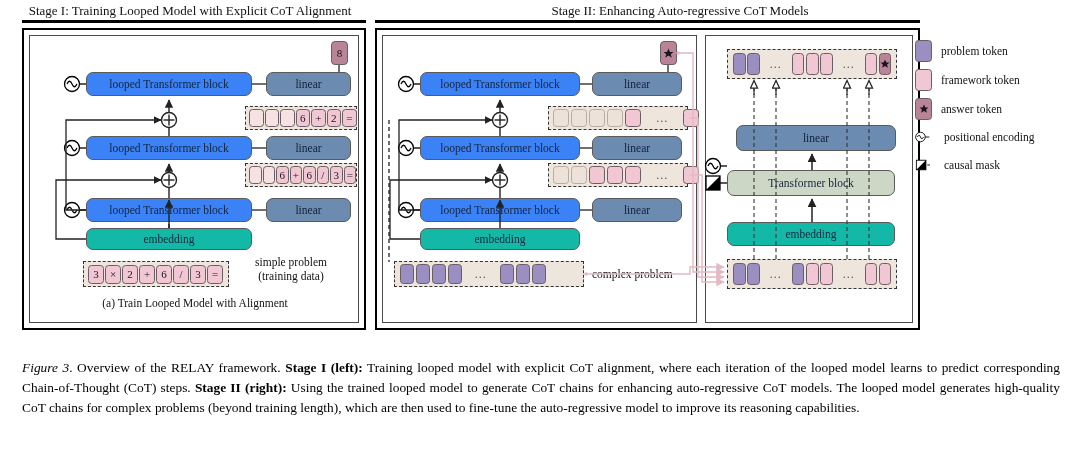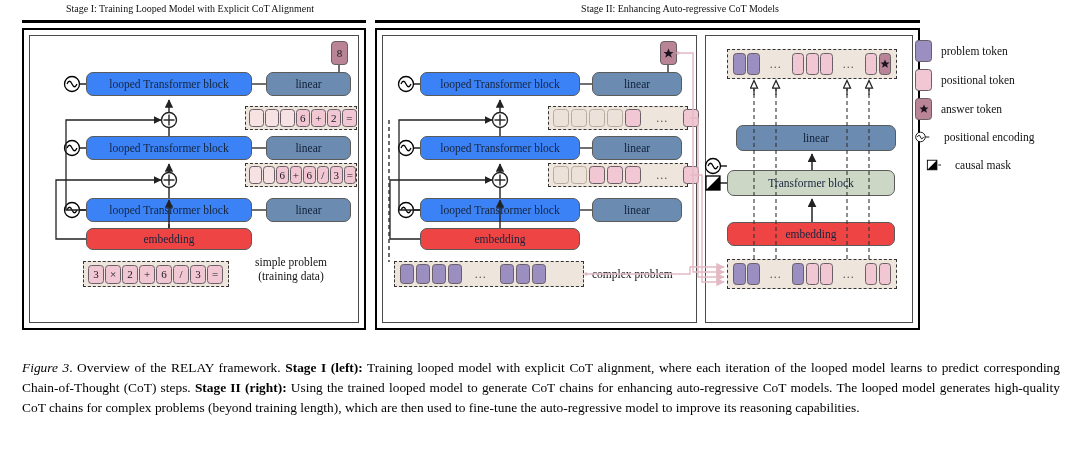--- a/index.html
+++ b/index.html
@@ -1,29 +1,29 @@
 <!DOCTYPE html>
 <html><head>
 <meta charset="utf-8">
 <style>
   html,body{margin:0;padding:0;background:#ffffff;}
   body{width:1080px;height:473px;font-family:"Liberation Serif",serif;color:#111;}
   #root{position:relative;width:1080px;height:473px;overflow:hidden;}
 
-  .stage-head{position:absolute;font-size:10px;text-align:center;color:#111;}
+  .stage-head{position:absolute;font-size:13px;text-align:center;color:#111;}
   .stage-rule{position:absolute;background:#000;}
 
   .outerbox{position:absolute;border:2.5px solid #000;background:#fff;box-sizing:border-box;}
   .panel{position:absolute;border:1.4px solid #4a4a4a;background:#fff;box-sizing:border-box;}
 
   .blk{position:absolute;box-sizing:border-box;border:1.2px solid #5a5a5a;border-radius:7px;
        display:flex;align-items:center;justify-content:center;font-size:11.5px;color:#16243d;}
   .blk-loop{background:#3b82f6;}
   .blk-lin{background:#6b8bb0;color:#10203a;}
-  .blk-emb{background:#ef4444;}
+  .blk-emb{background:#14b8a6;}
   .blk-tb{background:#ccd7c6;}
 
   .seqbox{position:absolute;box-sizing:border-box;border:1.6px dashed #333;background:#eee6dc;}
   .tokrow{position:absolute;display:flex;align-items:center;height:100%;}
   .tok{box-sizing:border-box;border:1px solid #6a5f66;border-radius:3.5px;
        display:flex;align-items:center;justify-content:center;font-size:11px;color:#1a1520;}
   .t-prob{background:#9b8fc2;}
   .t-reas{background:#f0c7d2;}
   .t-pale{background:#f6e2e2;}
   .t-blank{background:#ece2da;border-color:#b9ac9f;}
@@ -109,20 +109,21 @@
         <span class="tok t-reas" style="width: 16px; height: 19px; margin-right: 1px;">3</span>
         <span class="tok t-reas" style="width: 16px; height: 19px; margin-right: 1px;">=</span>
       </div>
   </div>
 
   <div class="lbl" style="left:236px;top:255px;width:110px;">
     <span>simple problem</span><br>
     <span>(training data)</span>
   </div>
 
+  <div class="lbl" style="left:40px;top:296px;width:310px;">(a) Train Looped Model with Alignment</div>
 
   <div class="panel" style="left:382px;top:35px;width:315px;height:288px;"></div>
 
   <div class="tok t-ans" style="position:absolute;left:660px;top:41px;width:17px;height:24px;border-radius:4px;">
     <svg width="11" height="11" viewBox="0 0 12 12">
         <polygon points="6,0.6 7.6,4.3 11.4,4.3 8.4,6.8 9.6,10.6 6,8.3 2.4,10.6 3.6,6.8 0.6,4.3 4.4,4.3" fill="#1b1420"></polygon>
       </svg>
   </div>
 
   <div class="blk blk-loop" style="left:420px;top:72px;width:160px;height:24px;">looped Transformer block</div>
@@ -217,41 +218,41 @@
   </div>
 
 
   <div class="legendbox" style="left:915px;top:36px;width:160px;height:160px;">
     <div class="lgrow" style="left:0px;top:4px;">
       <span class="lgswatch t-prob"></span>
       <span>problem token</span>
     </div>
     <div class="lgrow" style="left:0px;top:33px;">
       <span class="lgswatch t-reas"></span>
-      <span>positional token</span>
+      <span>framework token</span>
     </div>
     <div class="lgrow" style="left:0px;top:62px;">
       <span class="lgswatch t-ans">
         <svg width="10" height="10" viewBox="0 0 12 12">
             <polygon points="6,0.6 7.6,4.3 11.4,4.3 8.4,6.8 9.6,10.6 6,8.3 2.4,10.6 3.6,6.8 0.6,4.3 4.4,4.3" fill="#1b1420"></polygon>
           </svg>
       </span>
       <span>answer token</span>
     </div>
     <div class="lgrow" style="left:0px;top:91px;">
       <span class="lgswatch" style="border:none;width:15px;margin-right:9px;">
         <svg width="22" height="18" viewBox="0 0 22 18">
           <circle cx="8" cy="9" r="7" fill="#fff" stroke="#000" stroke-width="1.3"></circle>
           <path d="M3.5 9 Q6 3.5 8 9 Q10 14.5 12.5 9" fill="none" stroke="#000" stroke-width="1.3"></path>
           <line x1="15" y1="9" x2="21" y2="9" stroke="#000" stroke-width="1.3"></line>
         </svg>
       </span>
       <span style="margin-left:5px;">positional encoding</span>
     </div>
-    <div class="lgrow" style="left:11px;top:119px;">
+    <div class="lgrow" style="left:0px;top:119px;">
       <span class="lgswatch" style="border:none;width:15px;margin-right:9px;">
         <svg width="22" height="18" viewBox="0 0 22 18">
           <rect x="2" y="2" width="14" height="14" fill="#fff" stroke="#000" stroke-width="1.3"></rect>
           <polygon points="16,2 16,16 2,16" fill="#000"></polygon>
           <line x1="18" y1="9" x2="22" y2="9" stroke="#000" stroke-width="1.3"></line>
         </svg>
       </span>
       <span style="margin-left:5px;">causal mask</span>
     </div>
   </div>

